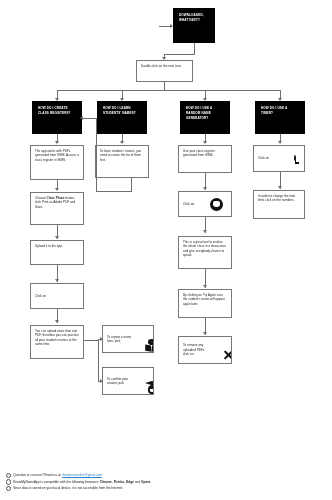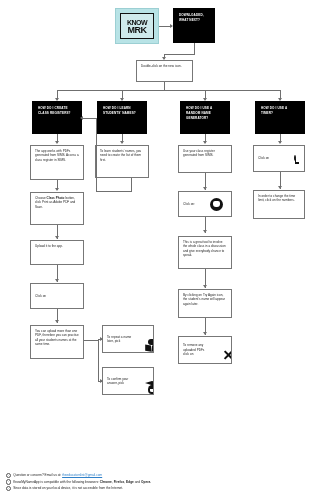--- a/index.html
+++ b/index.html
@@ -141,26 +141,20 @@
     font-size:2.4px;line-height:3px;text-align:center;color:#555;flex:0 0 auto;margin-top:.6px;
   }
   .footer a{color:#2f80c9;text-decoration:underline;}
   .footer .b{font-weight:bold;}
 </style>
 </head>
 <body>
 
 <div class="canvas">
 
-  <div class="node logo" style="left:115px;top:8px;width:44px;height:36px;">
-    <div class="logo-inner">
-      <div class="logo-l1">KNOW</div>
-      <div class="logo-l2">MRK</div>
-    </div>
-  </div>
 
   <div class="ln lnh" style="left:159px;top:26px;width:13px;"></div>
   <div class="arw right" style="left:170px;top:23.8px;"></div>
 
   <div class="node black" style="left:173px;top:8px;width:42px;height:35px;">
     <span>DOWNLOADED, WHAT NEXT?</span>
   </div>
 
   <div class="ln lnv" style="left:194px;top:43px;height:11px;"></div>
   <div class="ln lnh" style="left:164px;top:54px;width:31px;"></div>

